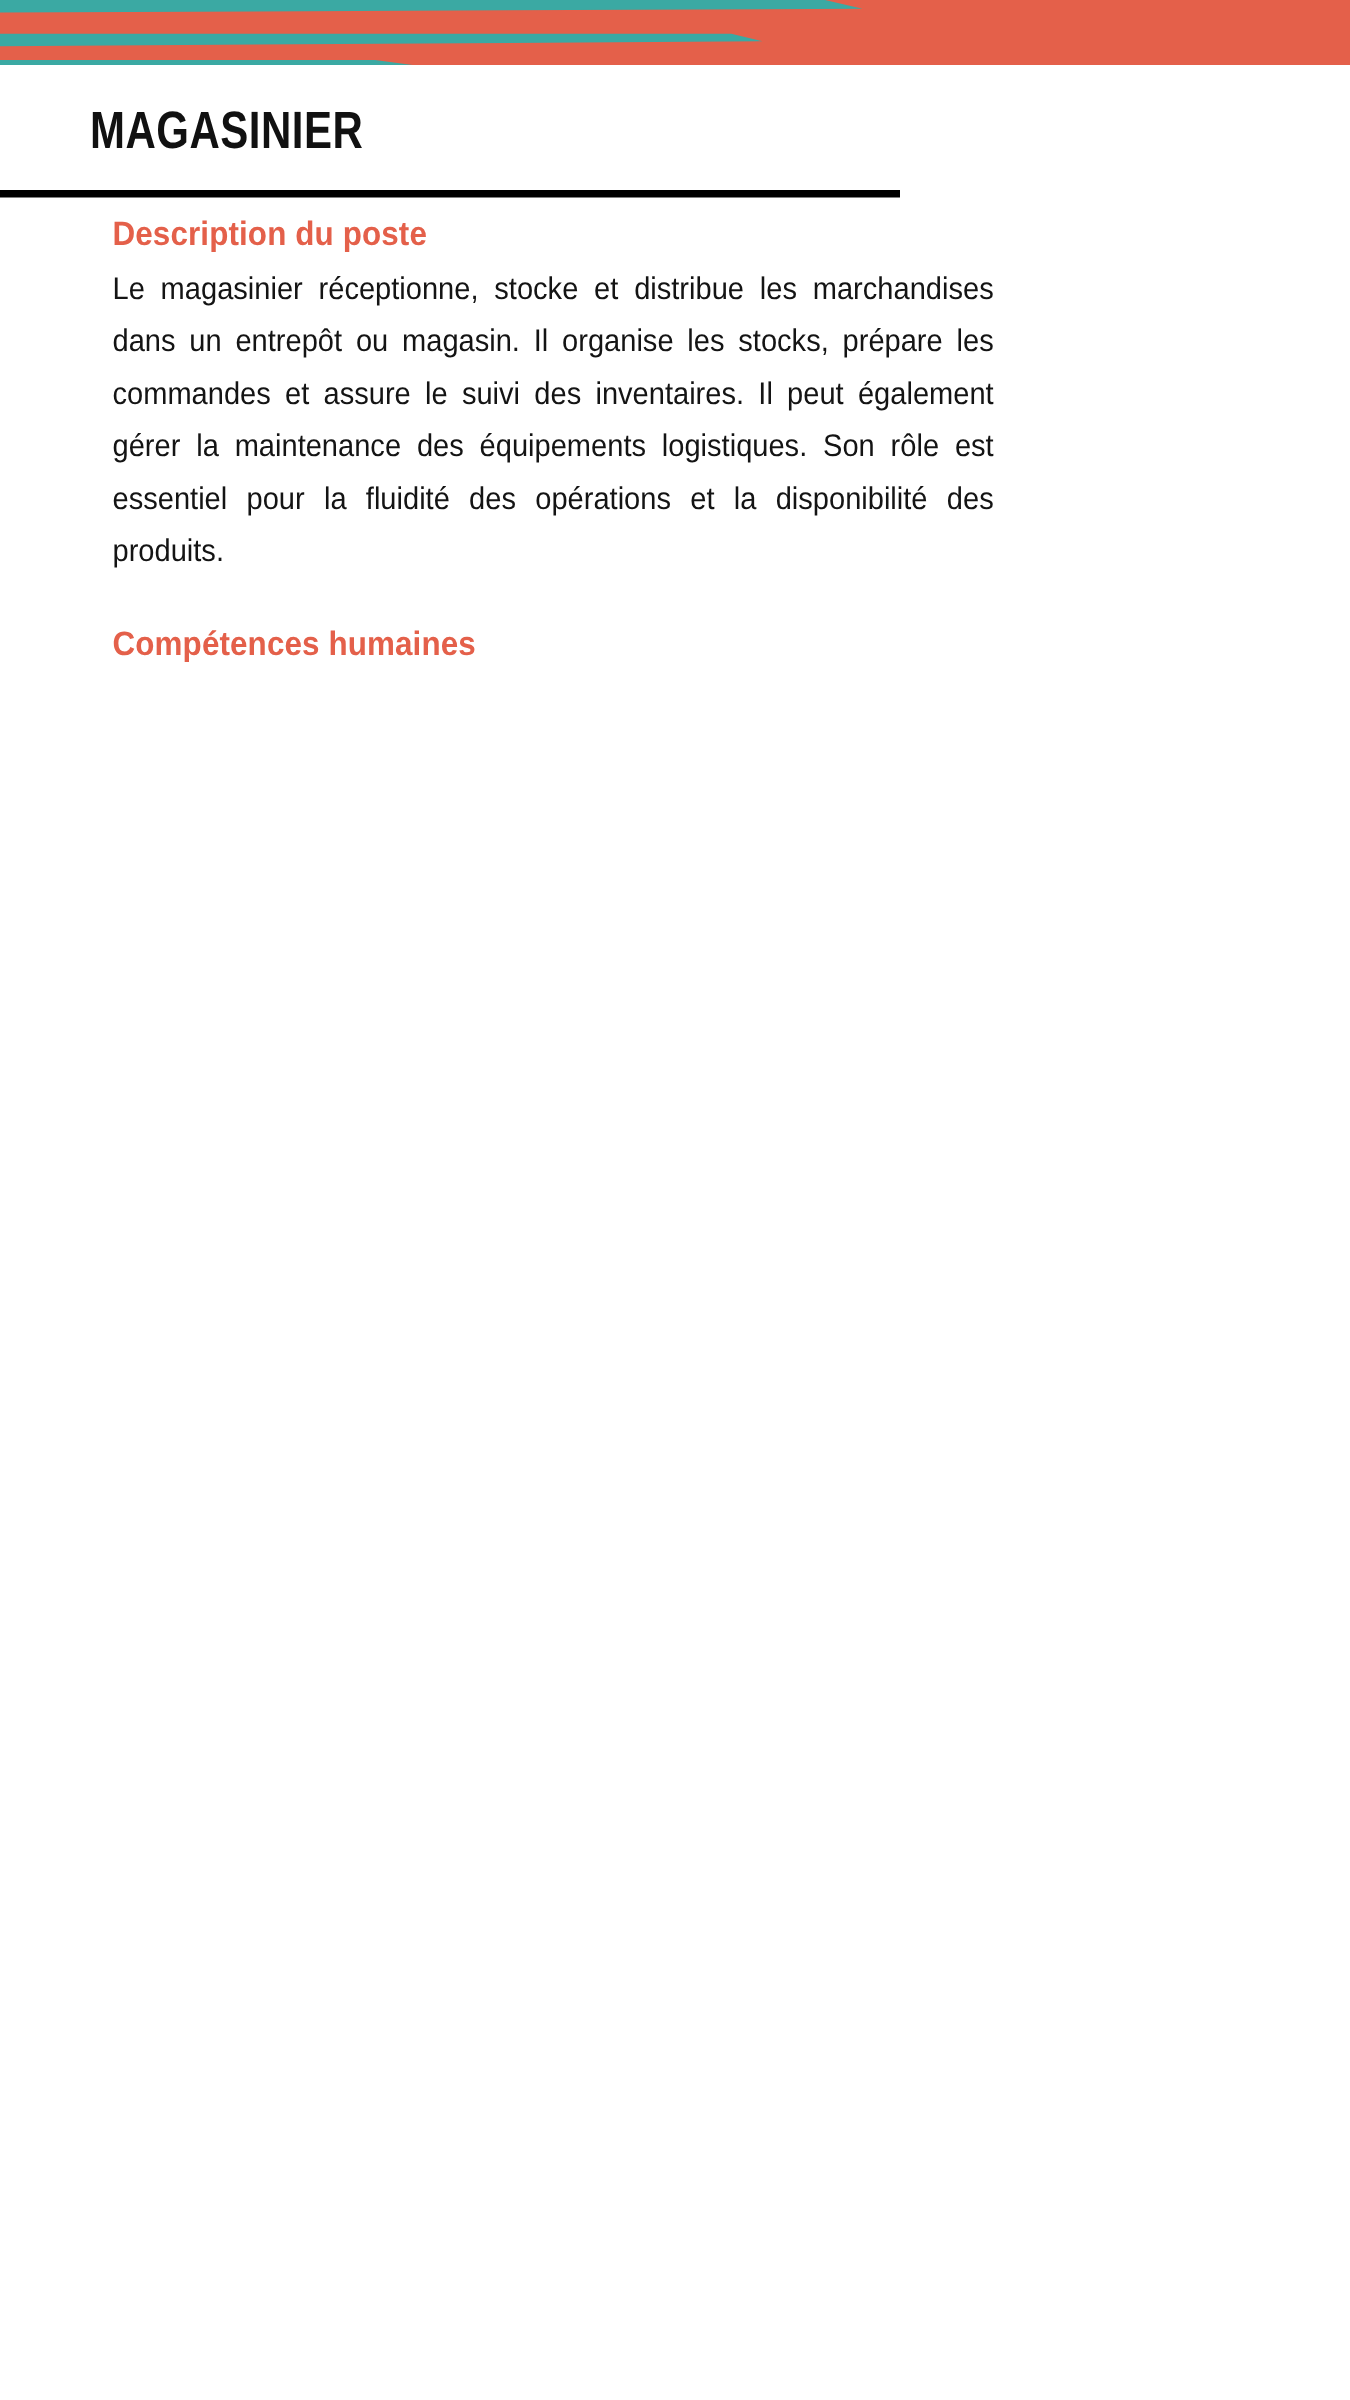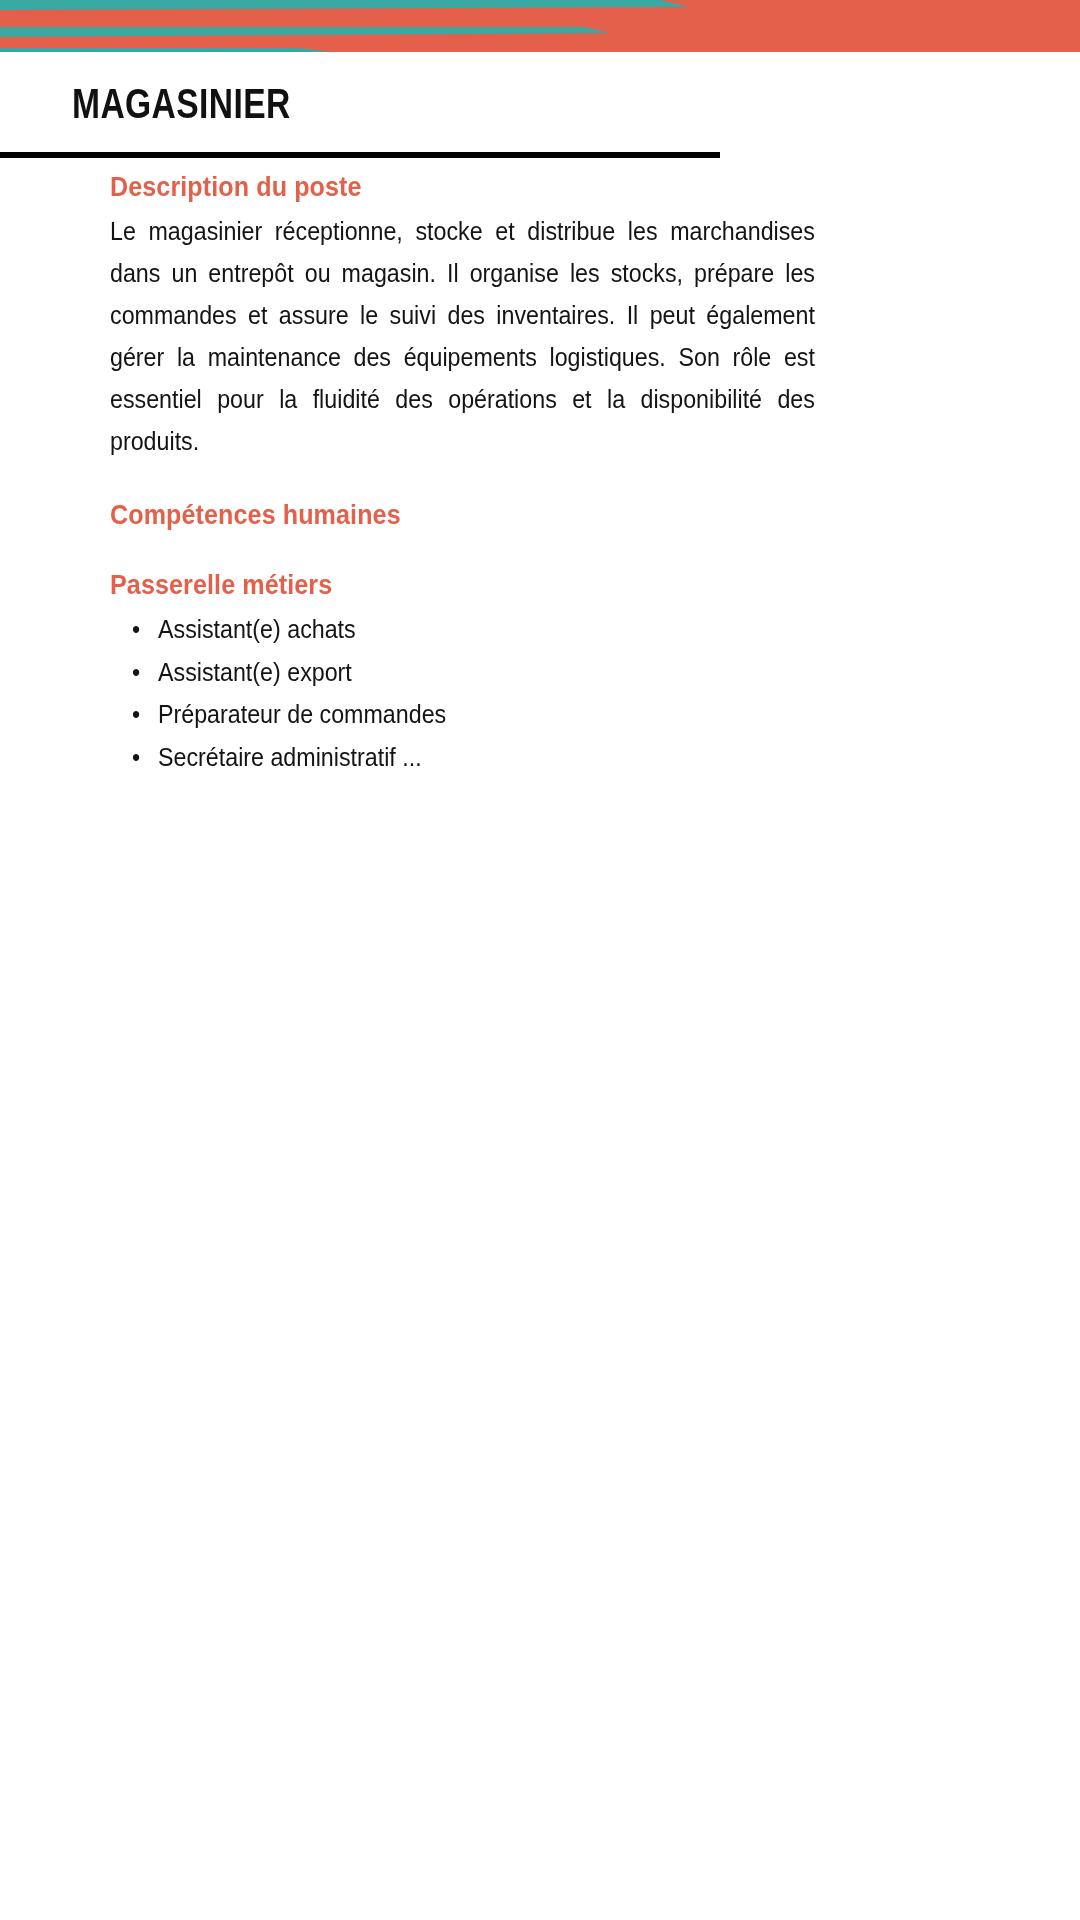--- a/index.html
+++ b/index.html
@@ -53,21 +53,20 @@
     background: #000000;
   }
 
   
   #content {
     position: absolute;
     left: 0; top: 170px;
     width: 936px;
     padding: 0 285px 0 90px;
     box-sizing: border-box;
-    margin-left: 20px;
   }
 
   .section { margin: 0 0 36px 0; }
   .section:last-child { margin-bottom: 0; }
 
   .section-heading {
     margin: 0 0 6px 0;
     font-family: "Liberation Sans Narrow", "Liberation Sans", sans-serif;
     font-size: 27px;
     font-weight: 700;
@@ -153,23 +152,14 @@
     <h2 class="section-heading">Description du poste</h2>
     <p class="body-text">Le magasinier réceptionne, stocke et distribue les marchandises dans un entrepôt ou magasin. Il organise les stocks, prépare les commandes et assure le suivi des inventaires. Il peut également gérer la maintenance des équipements logistiques. Son rôle est essentiel pour la fluidité des opérations et la disponibilité des produits.</p>
   </section>
 
 
   <section class="section">
     <h2 class="section-heading">Compétences humaines</h2>
   </section>
 
 
-  <section class="section">
-    <h2 class="section-heading">Passerelle métiers</h2>
-    <ul class="bullet-list">
-      <li>Assistant(e) achats</li>
-      <li>Assistant(e) export</li>
-      <li>Préparateur de commandes</li>
-      <li>Secrétaire administratif ...</li>
-    </ul>
-  </section>
 
 </div>
 
 </body></html>

